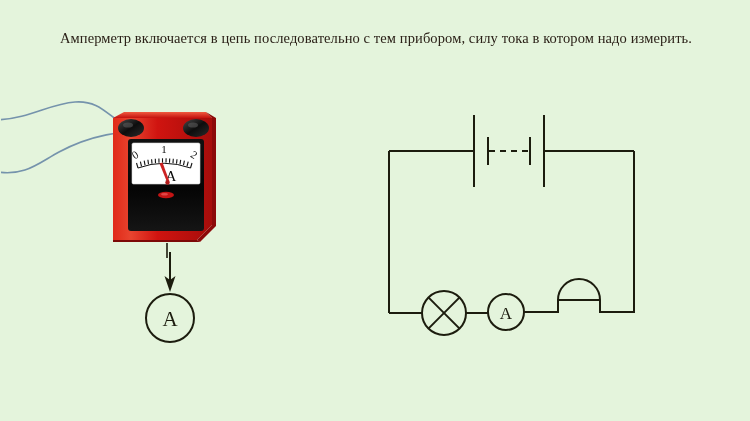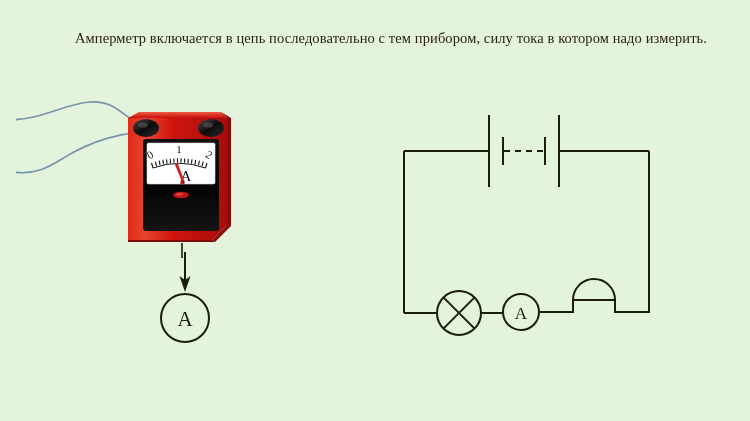--- a/index.html
+++ b/index.html
@@ -9,21 +9,21 @@
   body {
     width: 750px;
     height: 421px;
     background: #e4f4dc;
     font-family: "Liberation Serif", serif;
     overflow: hidden;
     position: relative;
   }
   #slide {
     position: absolute;
-    left: 16px; top: 0;
+    left: 1px; top: 0;
     width: 678px;
     height: 421px;
     background: #e4f4dc;
   }
   #title {
     position: absolute;
     left: 0;
     top: 30px;
     width: 750px;
     text-align: center;

